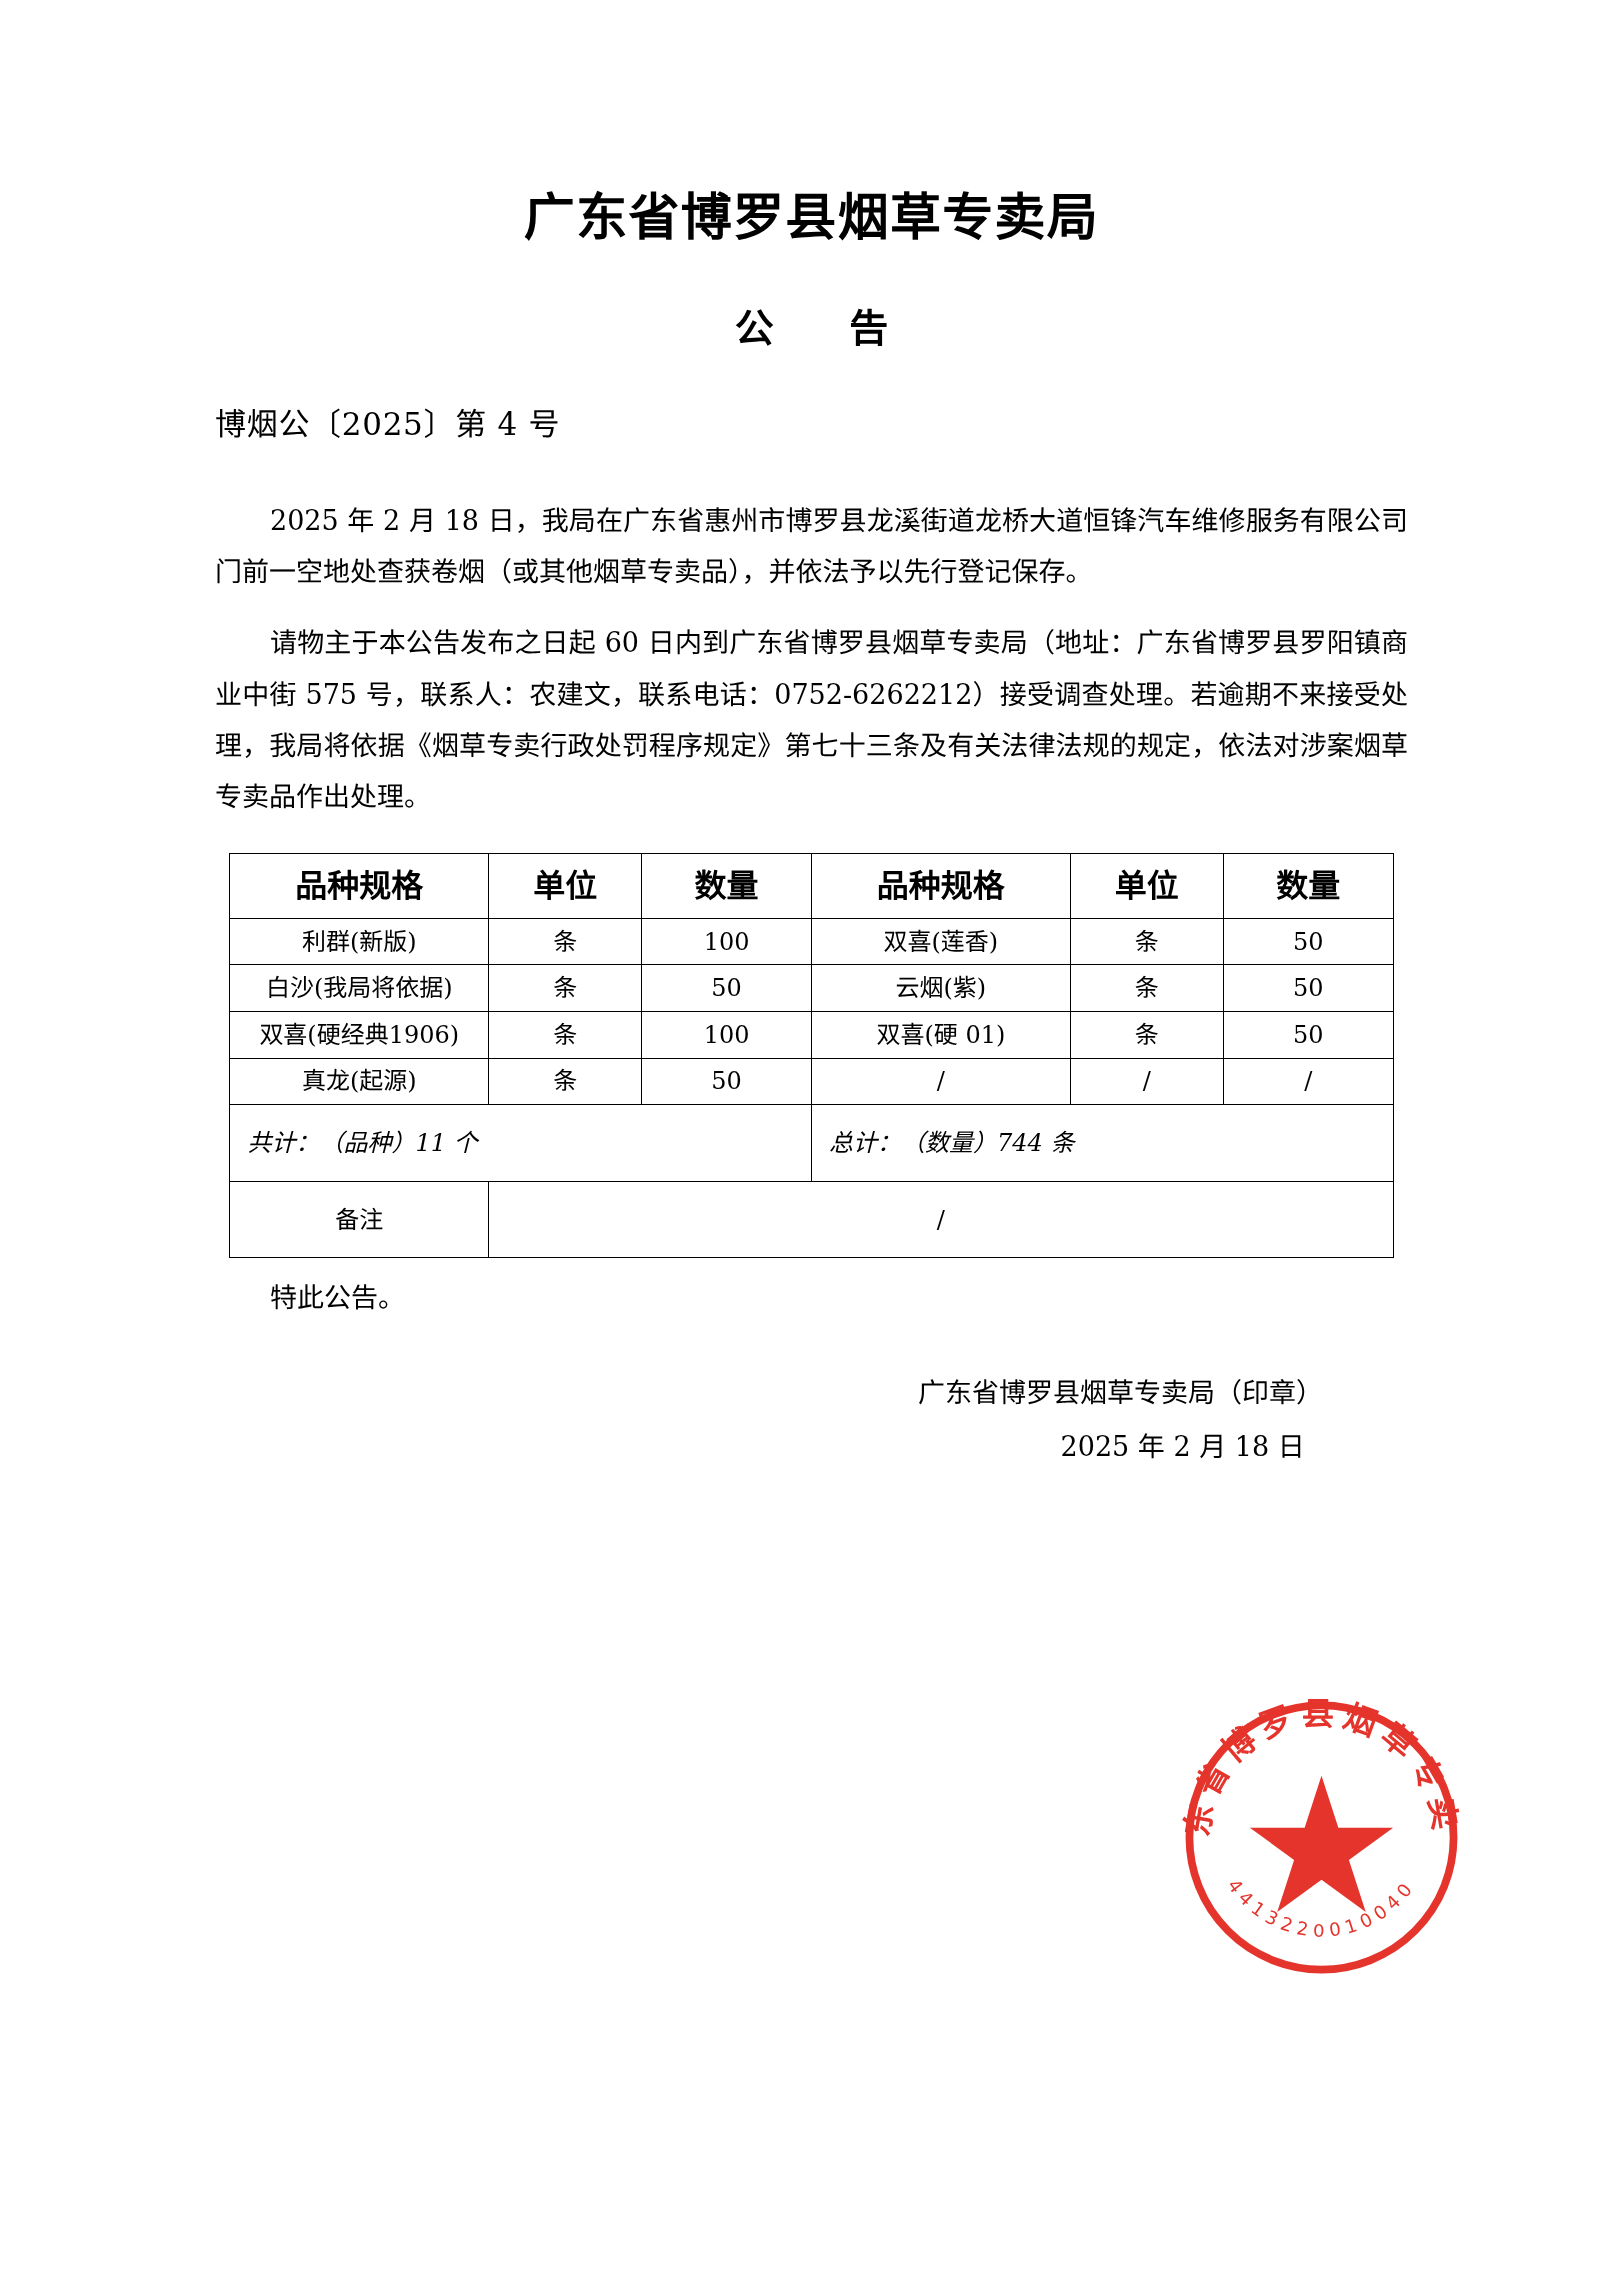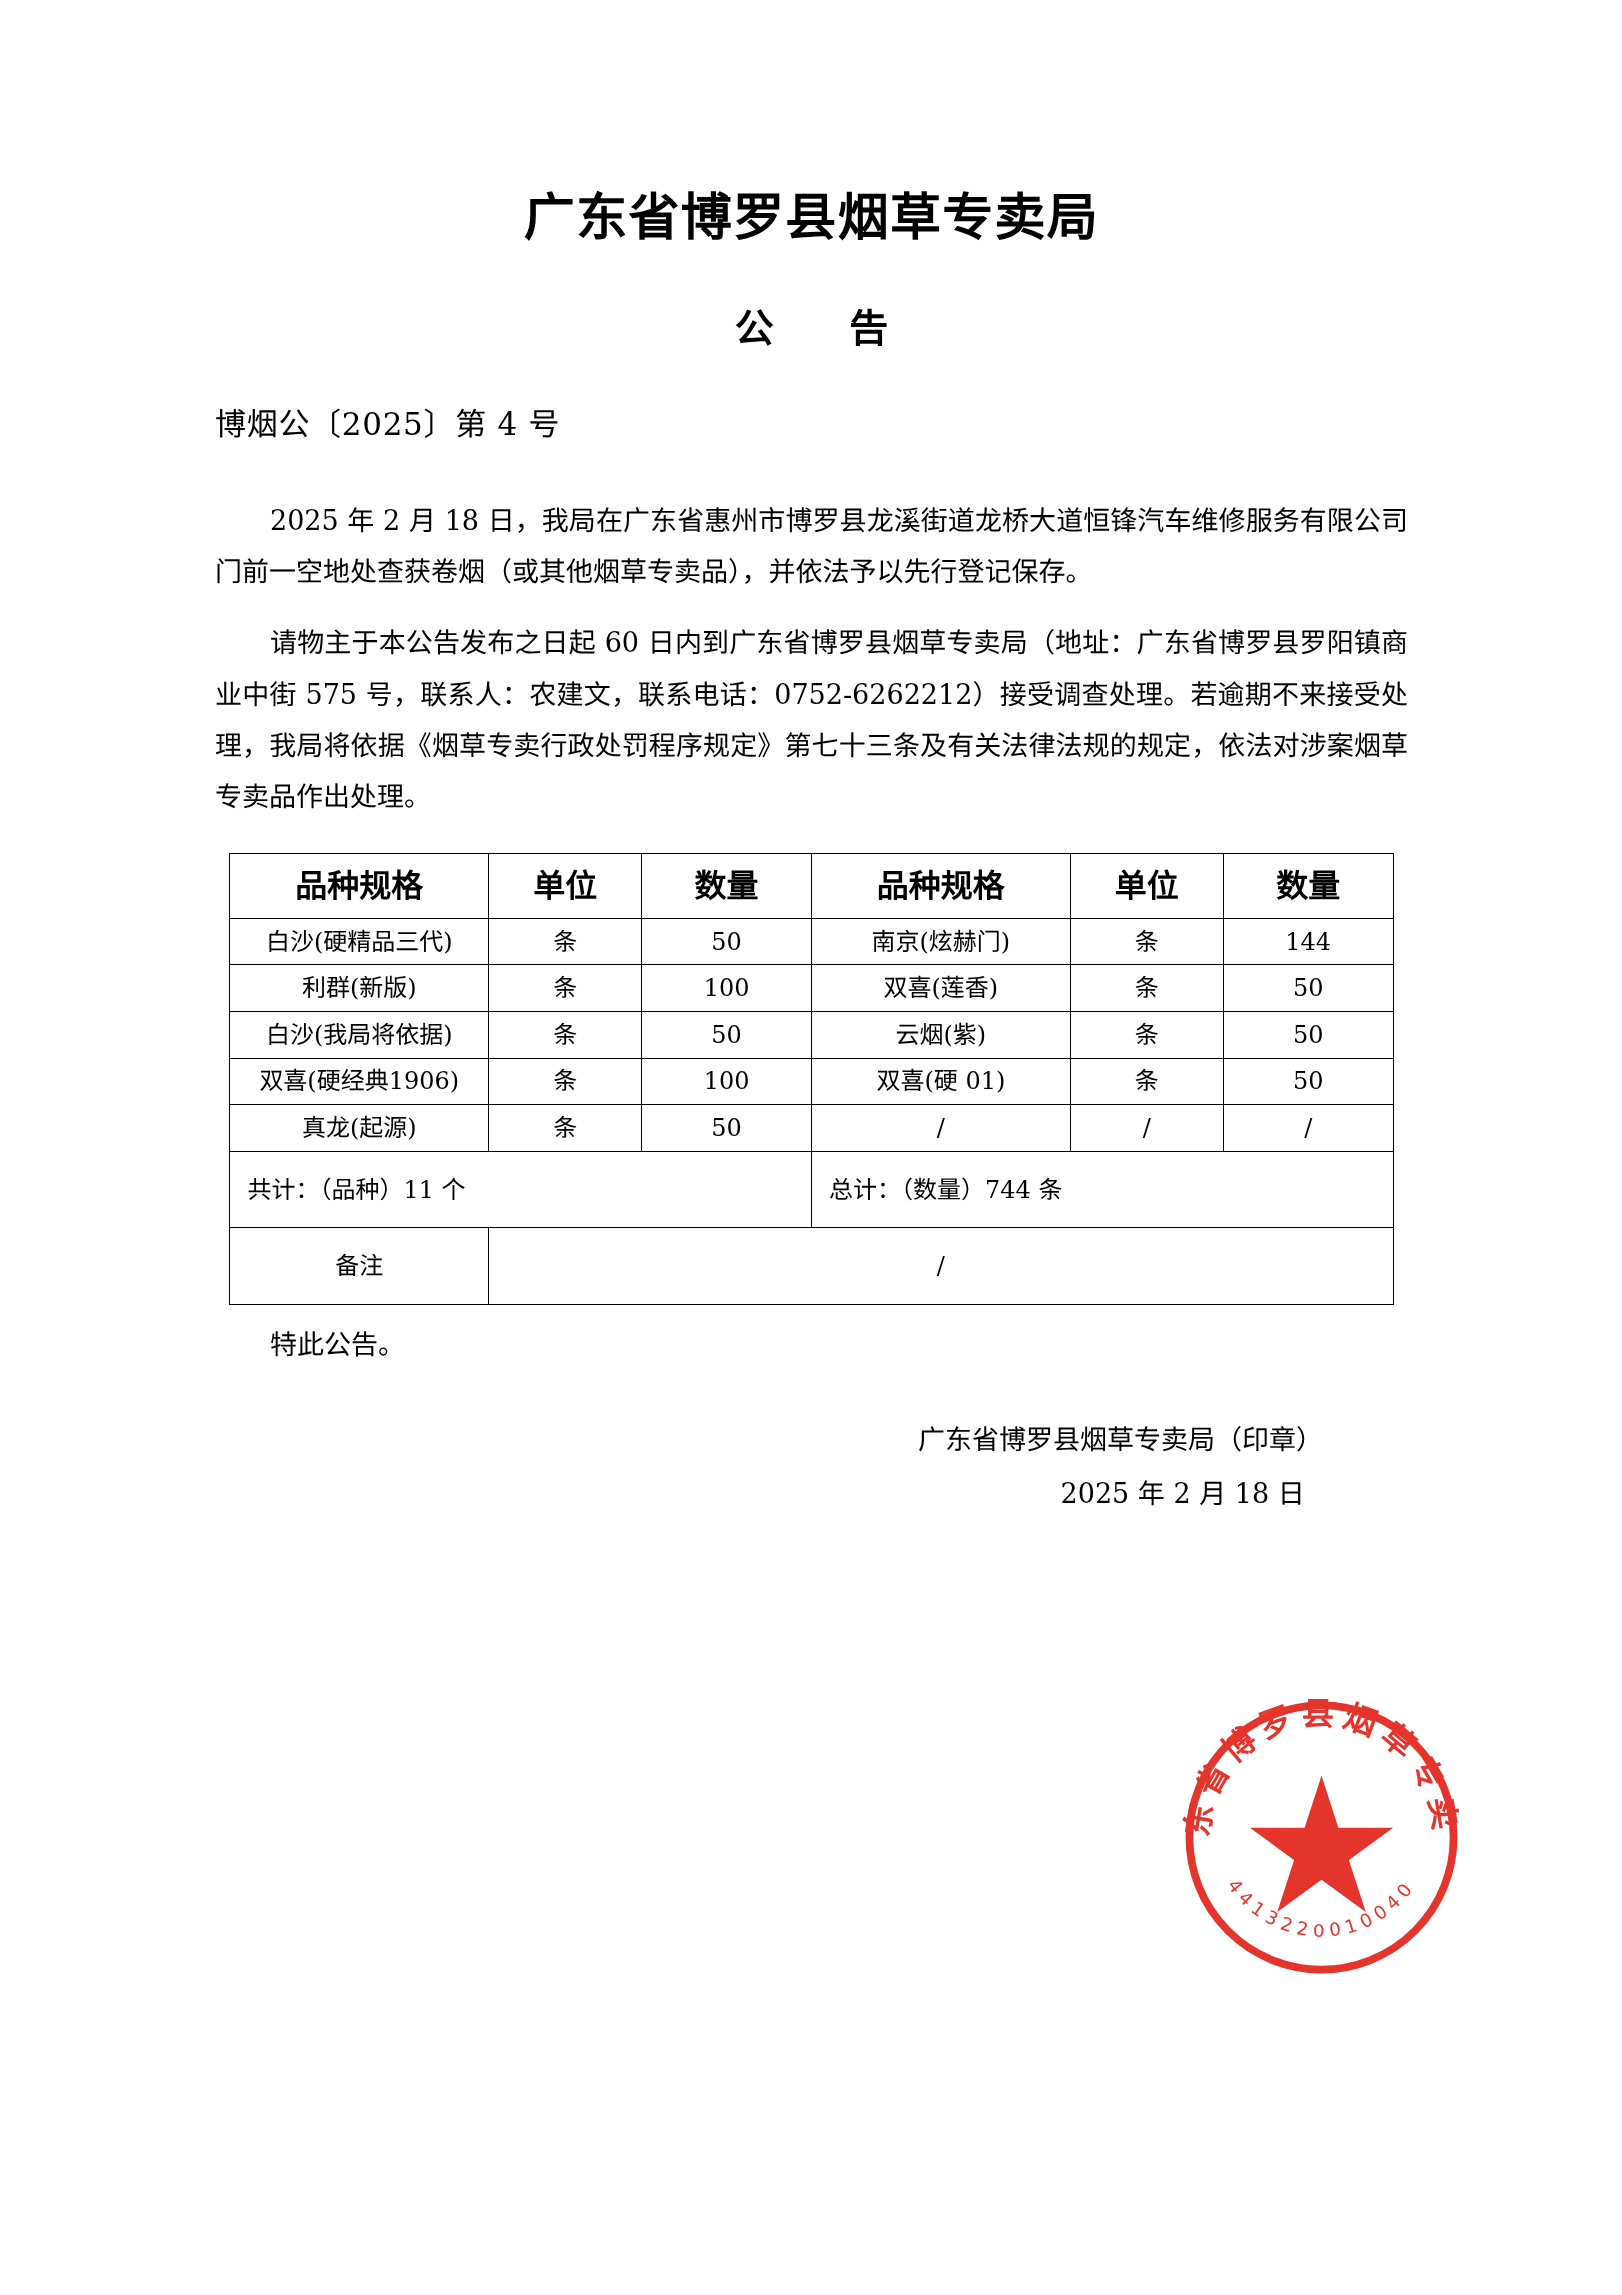--- a/index.html
+++ b/index.html
@@ -85,20 +85,21 @@
     padding: 11.7px 3.9px;
   }
   .col-name { width: 22.5%; }
   .col-unit { width: 13%; }
   .col-qty  { width: 14.5%; }
   .sum-left {
     text-align: left !important;
     padding-left: 17px !important;
     font-size: 25px;
     height: 60px;
+    font-style: italic;
   }
   .remark-label {
     height: 60px;
     font-size: 25px;
   }
 
   
   .closing {
     font-size: 27px;
     margin-top: 18px;
@@ -145,28 +146,20 @@
         <tr>
           <th class="col-name">品种规格</th>
           <th class="col-unit">单位</th>
           <th class="col-qty">数量</th>
           <th class="col-name">品种规格</th>
           <th class="col-unit">单位</th>
           <th class="col-qty">数量</th>
         </tr>
       </thead>
       <tbody>
-        <tr>
-          <td>白沙(硬精品三代)</td>
-          <td>条</td>
-          <td>50</td>
-          <td>南京(炫赫门)</td>
-          <td>条</td>
-          <td>144</td>
-        </tr>
         <tr>
           <td>利群(新版)</td>
           <td>条</td>
           <td>100</td>
           <td>双喜(莲香)</td>
           <td>条</td>
           <td>50</td>
         </tr>
         <tr>
           <td>白沙(我局将依据)</td>

